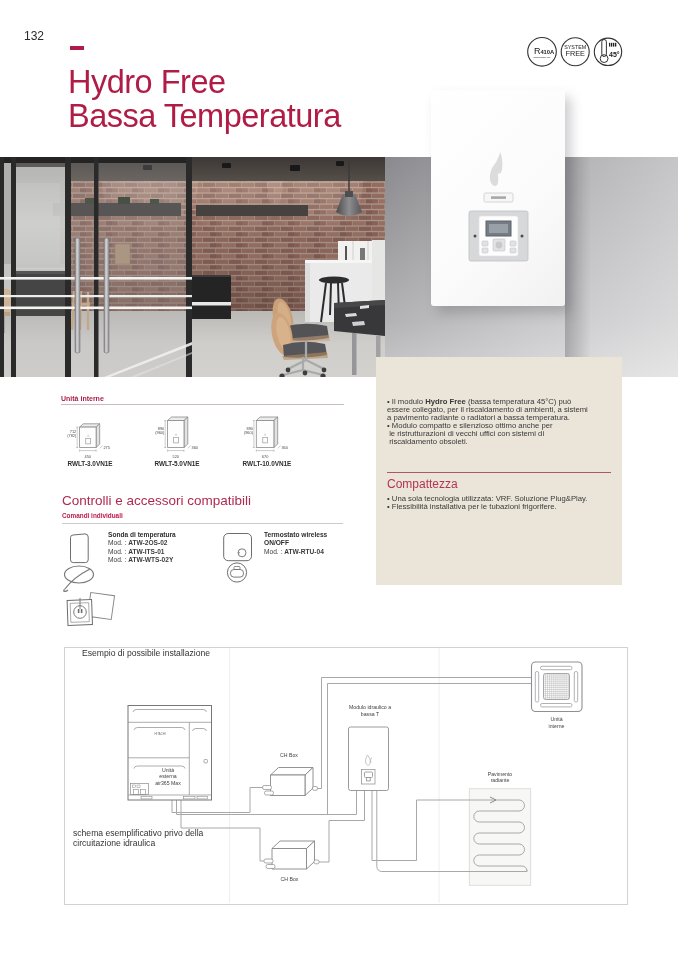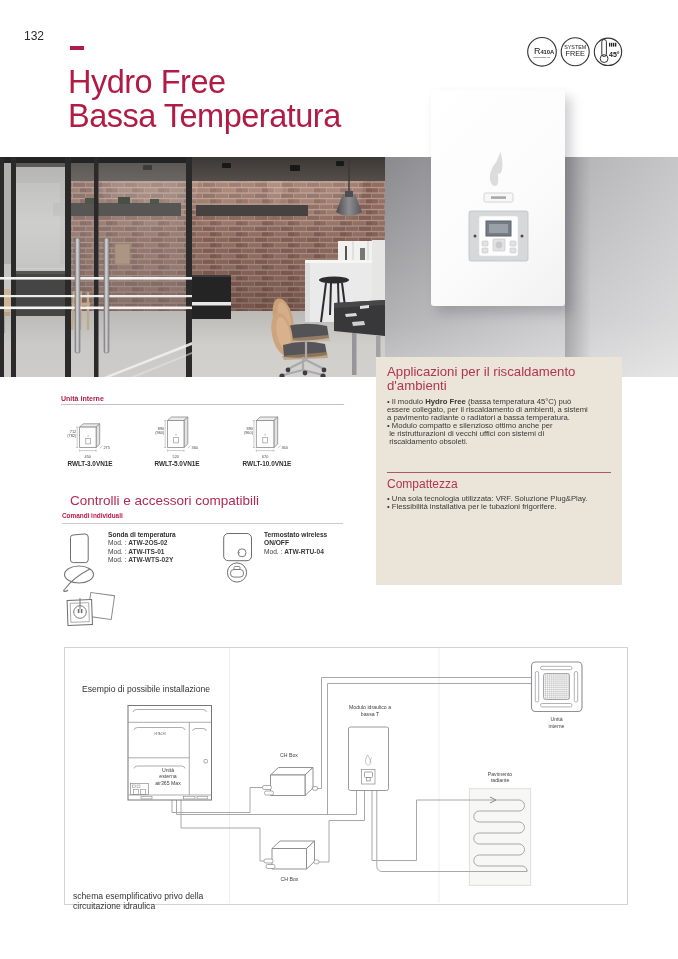--- a/index.html
+++ b/index.html
@@ -306,21 +306,20 @@
       <rect x="51" y="158" width="6" height="5" rx="1"></rect>
       <rect x="79" y="151" width="6" height="5" rx="1"></rect>
       <rect x="79" y="158" width="6" height="5" rx="1"></rect>
     </g>
     <circle cx="68" cy="155" r="3.4" fill="#c9c9cc"></circle>
   </g>
 </svg>
 
 <div class="abs" style="left:376px;top:357px;width:246px;height:228px;background:#eae5d8;">
 
-  <div style="position:absolute;left:11px;top:8px;width:232px;font-size:13.2px;line-height:14px;color:#b23551;">Applicazioni per il riscaldamento d'ambienti</div>
 
   <div style="position:absolute;left:11px;top:41px;width:228px;font-size:7.7px;line-height:7.9px;color:#38383a;">
     <div>•&nbsp;Il modulo <b>Hydro Free</b> (bassa temperatura 45°C) può<br>essere collegato, per il riscaldamento di ambienti, a sistemi<br>a pavimento radiante o radiatori a bassa temperatura.</div>
     <div>•&nbsp;Modulo compatto e silenzioso ottimo anche per<br>&nbsp;le ristrutturazioni di vecchi uffici con sistemi di<br>&nbsp;riscaldamento obsoleti.</div>
   </div>
 
   <div style="position:absolute;left:11px;top:114.5px;width:224px;height:1.3px;background:#a85a67;"></div>
 
   <div style="position:absolute;left:11px;top:119.5px;font-size:12px;color:#b23551;">Compattezza</div>
 
@@ -402,21 +401,21 @@
     <text x="253" y="434.3">(960)</text>
   </g>
   <text x="265.1" y="457.5" font-size="3.9" fill="#4a4a4c" text-anchor="middle" font-family="Liberation Sans">670</text>
   <text x="281.4" y="448.9" font-size="3.9" fill="#4a4a4c" font-family="Liberation Sans">360</text>
 </svg>
 
 <div class="abs" style="left:60px;top:460px;width:60px;text-align:center;font-size:6.4px;font-weight:bold;color:#2e2e30;">RWLT-3.0VN1E</div>
 <div class="abs" style="left:147px;top:460px;width:60px;text-align:center;font-size:6.4px;font-weight:bold;color:#2e2e30;">RWLT-5.0VN1E</div>
 <div class="abs" style="left:237px;top:460px;width:60px;text-align:center;font-size:6.4px;font-weight:bold;color:#2e2e30;">RWLT-10.0VN1E</div>
 
-<div class="abs" style="left:62px;top:493px;font-size:13.5px;color:#b02a50;margin-left:8px;">Controlli e accessori compatibili</div>
+<div class="abs" style="left:62px;top:493px;font-size:13.5px;color:#b02a50;">Controlli e accessori compatibili</div>
 <div class="abs" style="left:62px;top:512px;font-size:6.4px;font-weight:bold;color:#c01747;">Comandi individuali</div>
 <div class="abs" style="left:62px;top:523px;width:281px;height:1px;background:#cccccc;"></div>
 
 <svg class="abs" style="left:58px;top:528px;" width="292" height="112" viewBox="58 528 292 112">
 
   <path d="M70.5,537.5 Q70.5,535.2 73,535 L85,533.9 Q88.2,533.9 88.2,537 L88.2,559.8 Q88.2,562.6 85.4,562.6 L73.3,562.6 Q70.5,562.6 70.5,559.8 Z" fill="#ffffff" stroke="#6d6d6f" stroke-width="1"></path>
 
   <g fill="none" stroke="#7a7a7c" stroke-width="1.2">
     <ellipse cx="79" cy="574.5" rx="14.5" ry="8.5"></ellipse>
     <path d="M90,569 C80,574 70,582 64.5,589.5"></path>
@@ -454,23 +453,23 @@
 </div>
 
 <div class="abs" style="left:264px;top:531px;font-size:6.6px;line-height:8.3px;color:#2e2e30;">
   <b>Termostato wireless</b><br>
   <b>ON/OFF</b><br>
   <span style="color:#3c3c3e;">Mod. : <b>ATW-RTU-04</b></span>
 </div>
 
 <div class="abs" style="left:64px;top:647px;width:562px;height:256px;border:1px solid #d2d2d2;background:#fff;"></div>
 
-<div class="abs" style="left:70px;top:684px;font-size:8.6px;color:#333;padding-left:12px;">Esempio di possibile installazione</div>
-
-<div class="abs" style="left:73px;top:892px;font-size:8.6px;line-height:9.6px;color:#333;">schema esemplificativo privo della<br>circuitazione idraulica</div>
+<div class="abs" style="left:70px;top:648px;font-size:8.6px;color:#333;padding-left:12px;">Esempio di possibile installazione</div>
+
+<div class="abs" style="left:73px;top:829px;font-size:8.6px;line-height:9.6px;color:#333;">schema esemplificativo privo della<br>circuitazione idraulica</div>
 
 <svg class="abs" style="left:64px;top:647px;" width="563" height="257" viewBox="64 647 563 257">
 
   <g stroke="#eeeeee" stroke-width="1">
     <line x1="229.5" y1="648" x2="229.5" y2="903"></line>
     <line x1="439" y1="648" x2="439" y2="903"></line>
   </g>
 
   <rect x="469.3" y="788.7" width="61.4" height="96.6" fill="#f7f7f5" stroke="#d8d8d6" stroke-width="0.8"></rect>
 

